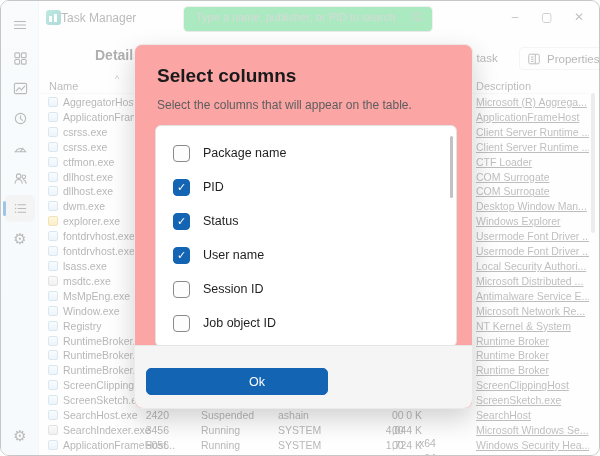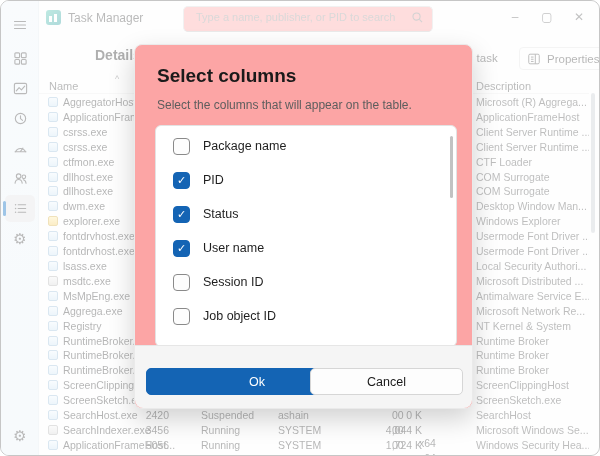--- a/index.html
+++ b/index.html
@@ -2,27 +2,27 @@
 <html><head>
 <meta charset="utf-8">
 <style>
   html,body{margin:0;padding:0;background:#fff;}
   *{box-sizing:border-box;font-family:"Liberation Sans","DejaVu Sans",sans-serif;}
   .stage{position:relative;width:600px;height:456px;overflow:hidden;}
   .window{position:absolute;inset:0;border:1px solid #c6c6c6;border-radius:9px;overflow:hidden;
           background:#fbfcfd;}
   
   .titlebar{position:absolute;left:0;top:0;right:0;height:36px;}
-  .appid{position:absolute;left:45px;top:9px;display:flex;align-items:center;gap:7px;}
+  .appid{position:absolute;left:45px;top:9px;display:flex;align-items:center;}
   .appicon{width:15px;height:15px;border-radius:3px;background:linear-gradient(135deg,#53c6b2,#2f9ea0);
            position:relative;}
   .appicon:after{content:"";position:absolute;left:3px;bottom:3px;width:3px;height:6px;background:#fff;
            box-shadow:5px 0 0 #fff, 5px -2px 0 #fff;}
   .apptitle{font-size:12px;color:#4a4a4a;}
-  .searchbox{position:absolute;left:182px;top:5px;width:250px;height:26px;background:#fca5a5;
+  .searchbox{position:absolute;left:182px;top:5px;width:250px;height:26px;background:#22c55e;
              border:1px solid #dadada;border-bottom-color:#c8c8c8;border-radius:5px;
              display:flex;align-items:center;padding:0 8px 4px 10px;}
   .searchbox input{border:none;outline:none;background:transparent;flex:1;font-size:11px;color:#5a5a5a;}
   .searchbox input::placeholder{color:#9b9b9b;}
   .winctl{position:absolute;top:0;right:4px;height:32px;display:flex;}
   .winctl .wbtn{width:32px;height:32px;display:flex;align-items:center;justify-content:center;
                 font-size:12px;color:#5f5f5f;cursor:default;}
   
   .sidebar{position:absolute;left:0;top:0;bottom:0;width:38px;
            background:linear-gradient(180deg,#eef4f9,#e9f1f8);border-right:1px solid #e3e9ee;}
@@ -53,30 +53,30 @@
       border:1px solid #9dbfda;background:linear-gradient(#eef6fc,#cfe5f4);}
   .pi.folder{border-color:#d8b44e;background:linear-gradient(#ffeca9,#f5cf6a);}
   .pi.gray{border-color:#b3b3b3;background:linear-gradient(#f2f2f2,#d9d9d9);}
   .c-name{left:24px;}
   .c-pid{left:85px;width:45px;text-align:right;}
   .c-status{left:162px;}
   .c-user{left:239px;}
   .c-cpu{left:309px;margin-left:44px;}
   .c-mem{left:320px;width:63px;text-align:right;}
   .c-arch{left:380px;margin-top:28px;}
-  .c-desc{left:437px;color:#555;}
+  .c-desc{left:437px;color:#555;text-decoration:underline;}
   .mainscroll{position:absolute;right:4px;top:92px;width:4px;height:140px;border-radius:2px;background:#c9ced3;}
   
   .scrim{position:absolute;inset:0;background:rgba(255,255,255,0.62);z-index:5;}
   .dialog{position:absolute;left:133px;top:43px;width:339px;height:365px;background:#fca5a5;z-index:10;
           border:1px solid #eaeaea;border-radius:8px;box-shadow:0 10px 26px rgba(0,0,0,0.18);}
   .dlg-title{position:absolute;left:22px;top:20px;font-size:19px;font-weight:700;color:#1a1a1a;}
   .dlg-sub{position:absolute;left:22px;top:53px;font-size:12px;color:#5d5d5d;}
   .dlg-list{position:absolute;left:20px;top:80px;width:302px;height:222px;background:#fff;
-            border:1px solid #e3e3e3;border-radius:6px;overflow:hidden;padding-top:3px;}
+            border:1px solid #e3e3e3;border-radius:6px;overflow:hidden;padding-top:10px;}
   .opt{position:relative;height:34px;display:flex;align-items:center;padding-left:17px;gap:13px;}
   .cb{width:17px;height:17px;border-radius:4px;border:1px solid #8a8a8a;background:#fdfdfd;
       display:flex;align-items:center;justify-content:center;flex:0 0 auto;}
   .cb.on{background:#1464b4;border-color:#1464b4;}
   .cb .ck{font-size:11px;font-weight:700;color:#fff;visibility:hidden;line-height:1;}
   .cb.on .ck{visibility:visible;}
   .opt-label{font-size:12.5px;color:#1f1f1f;}
   .dlg-scroll{position:absolute;right:3px;top:10px;width:3px;height:62px;border-radius:2px;background:#c2c2c2;}
   .dlg-footer{position:absolute;left:0;right:0;bottom:0;height:63px;background:#f5f5f5;
               border-top:1px solid #e6e6e6;border-radius:0 0 8px 8px;}
@@ -348,21 +348,21 @@
     <span class="cell c-status"></span>
     <span class="cell c-user"></span>
     <span class="cell c-cpu"></span>
     <span class="cell c-mem"></span>
     <span class="cell c-arch"></span>
     <span class="cell c-desc">Antimalware Service E...</span>
   </div>
 
   <div class="prow">
     <span class="pi window"></span>
-    <span class="cell c-name">Aggrega.exe</span>
+    <span class="cell c-name">Window.exe</span>
     <span class="cell c-pid"></span>
     <span class="cell c-status"></span>
     <span class="cell c-user"></span>
     <span class="cell c-cpu"></span>
     <span class="cell c-mem"></span>
     <span class="cell c-arch"></span>
     <span class="cell c-desc">Microsoft Network Re...</span>
   </div>
 
   <div class="prow">
@@ -532,18 +532,17 @@
 
   <div class="opt">
     <span class="cb">
       <span class="ck">✓</span>
     </span>
     <span class="opt-label">Job object ID</span>
   </div>
 </div>
       <div class="dlg-footer">
         <div class="btn btn-ok">Ok</div>
-        <div class="btn btn-cancel">Cancel</div>
       </div>
     </div>
 
   </div>
 </div>
 
 </body></html>

